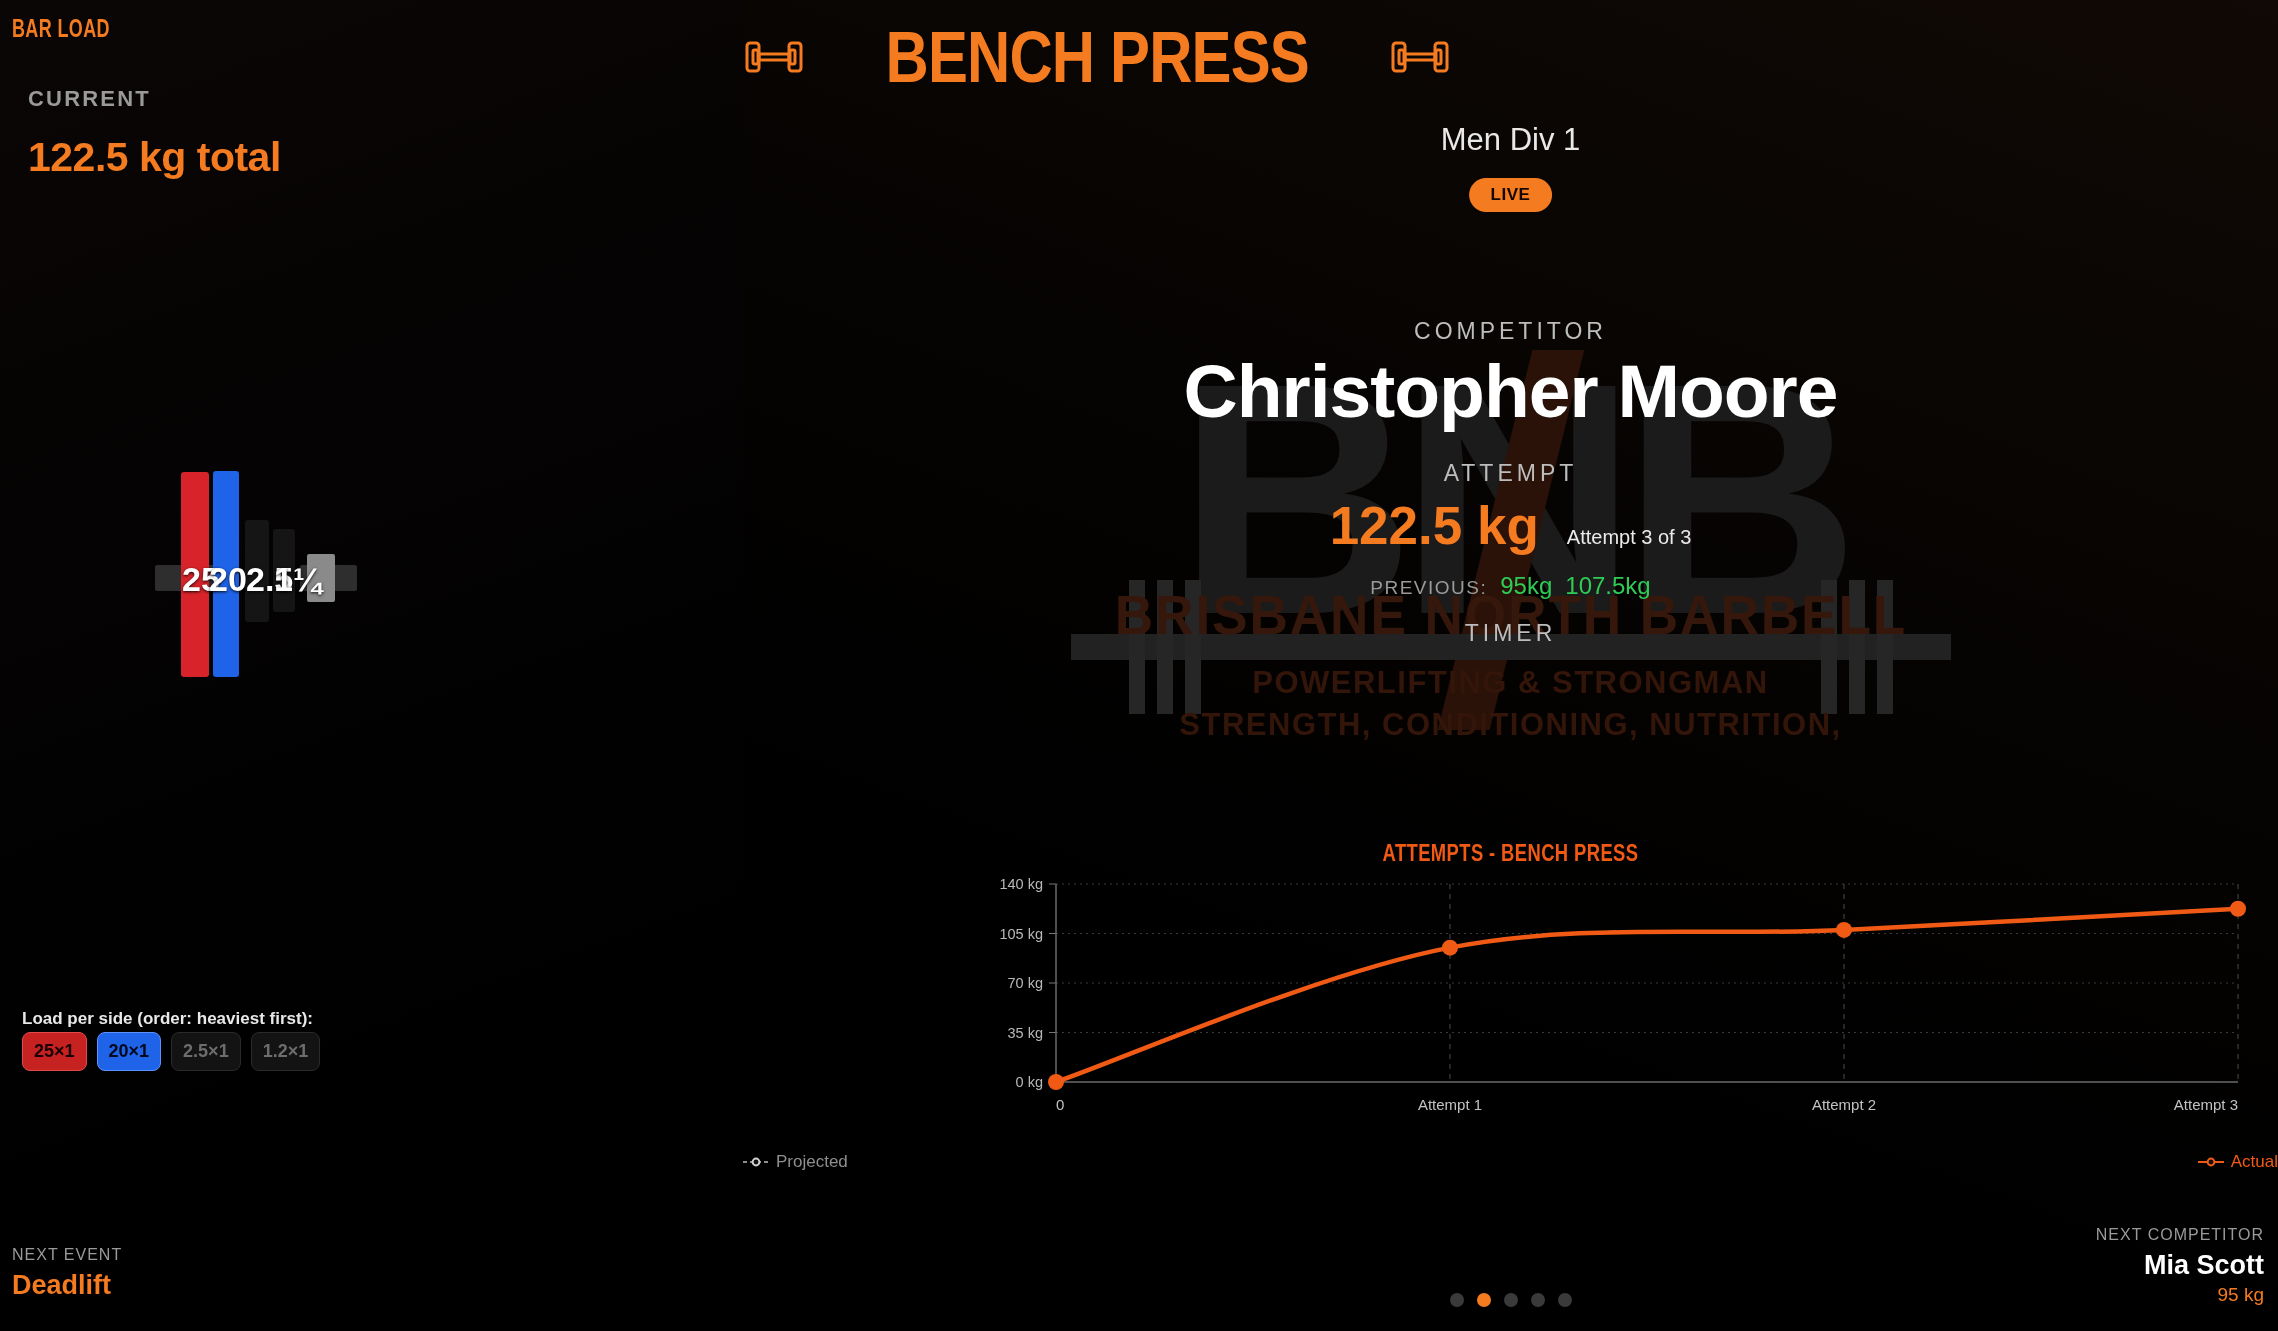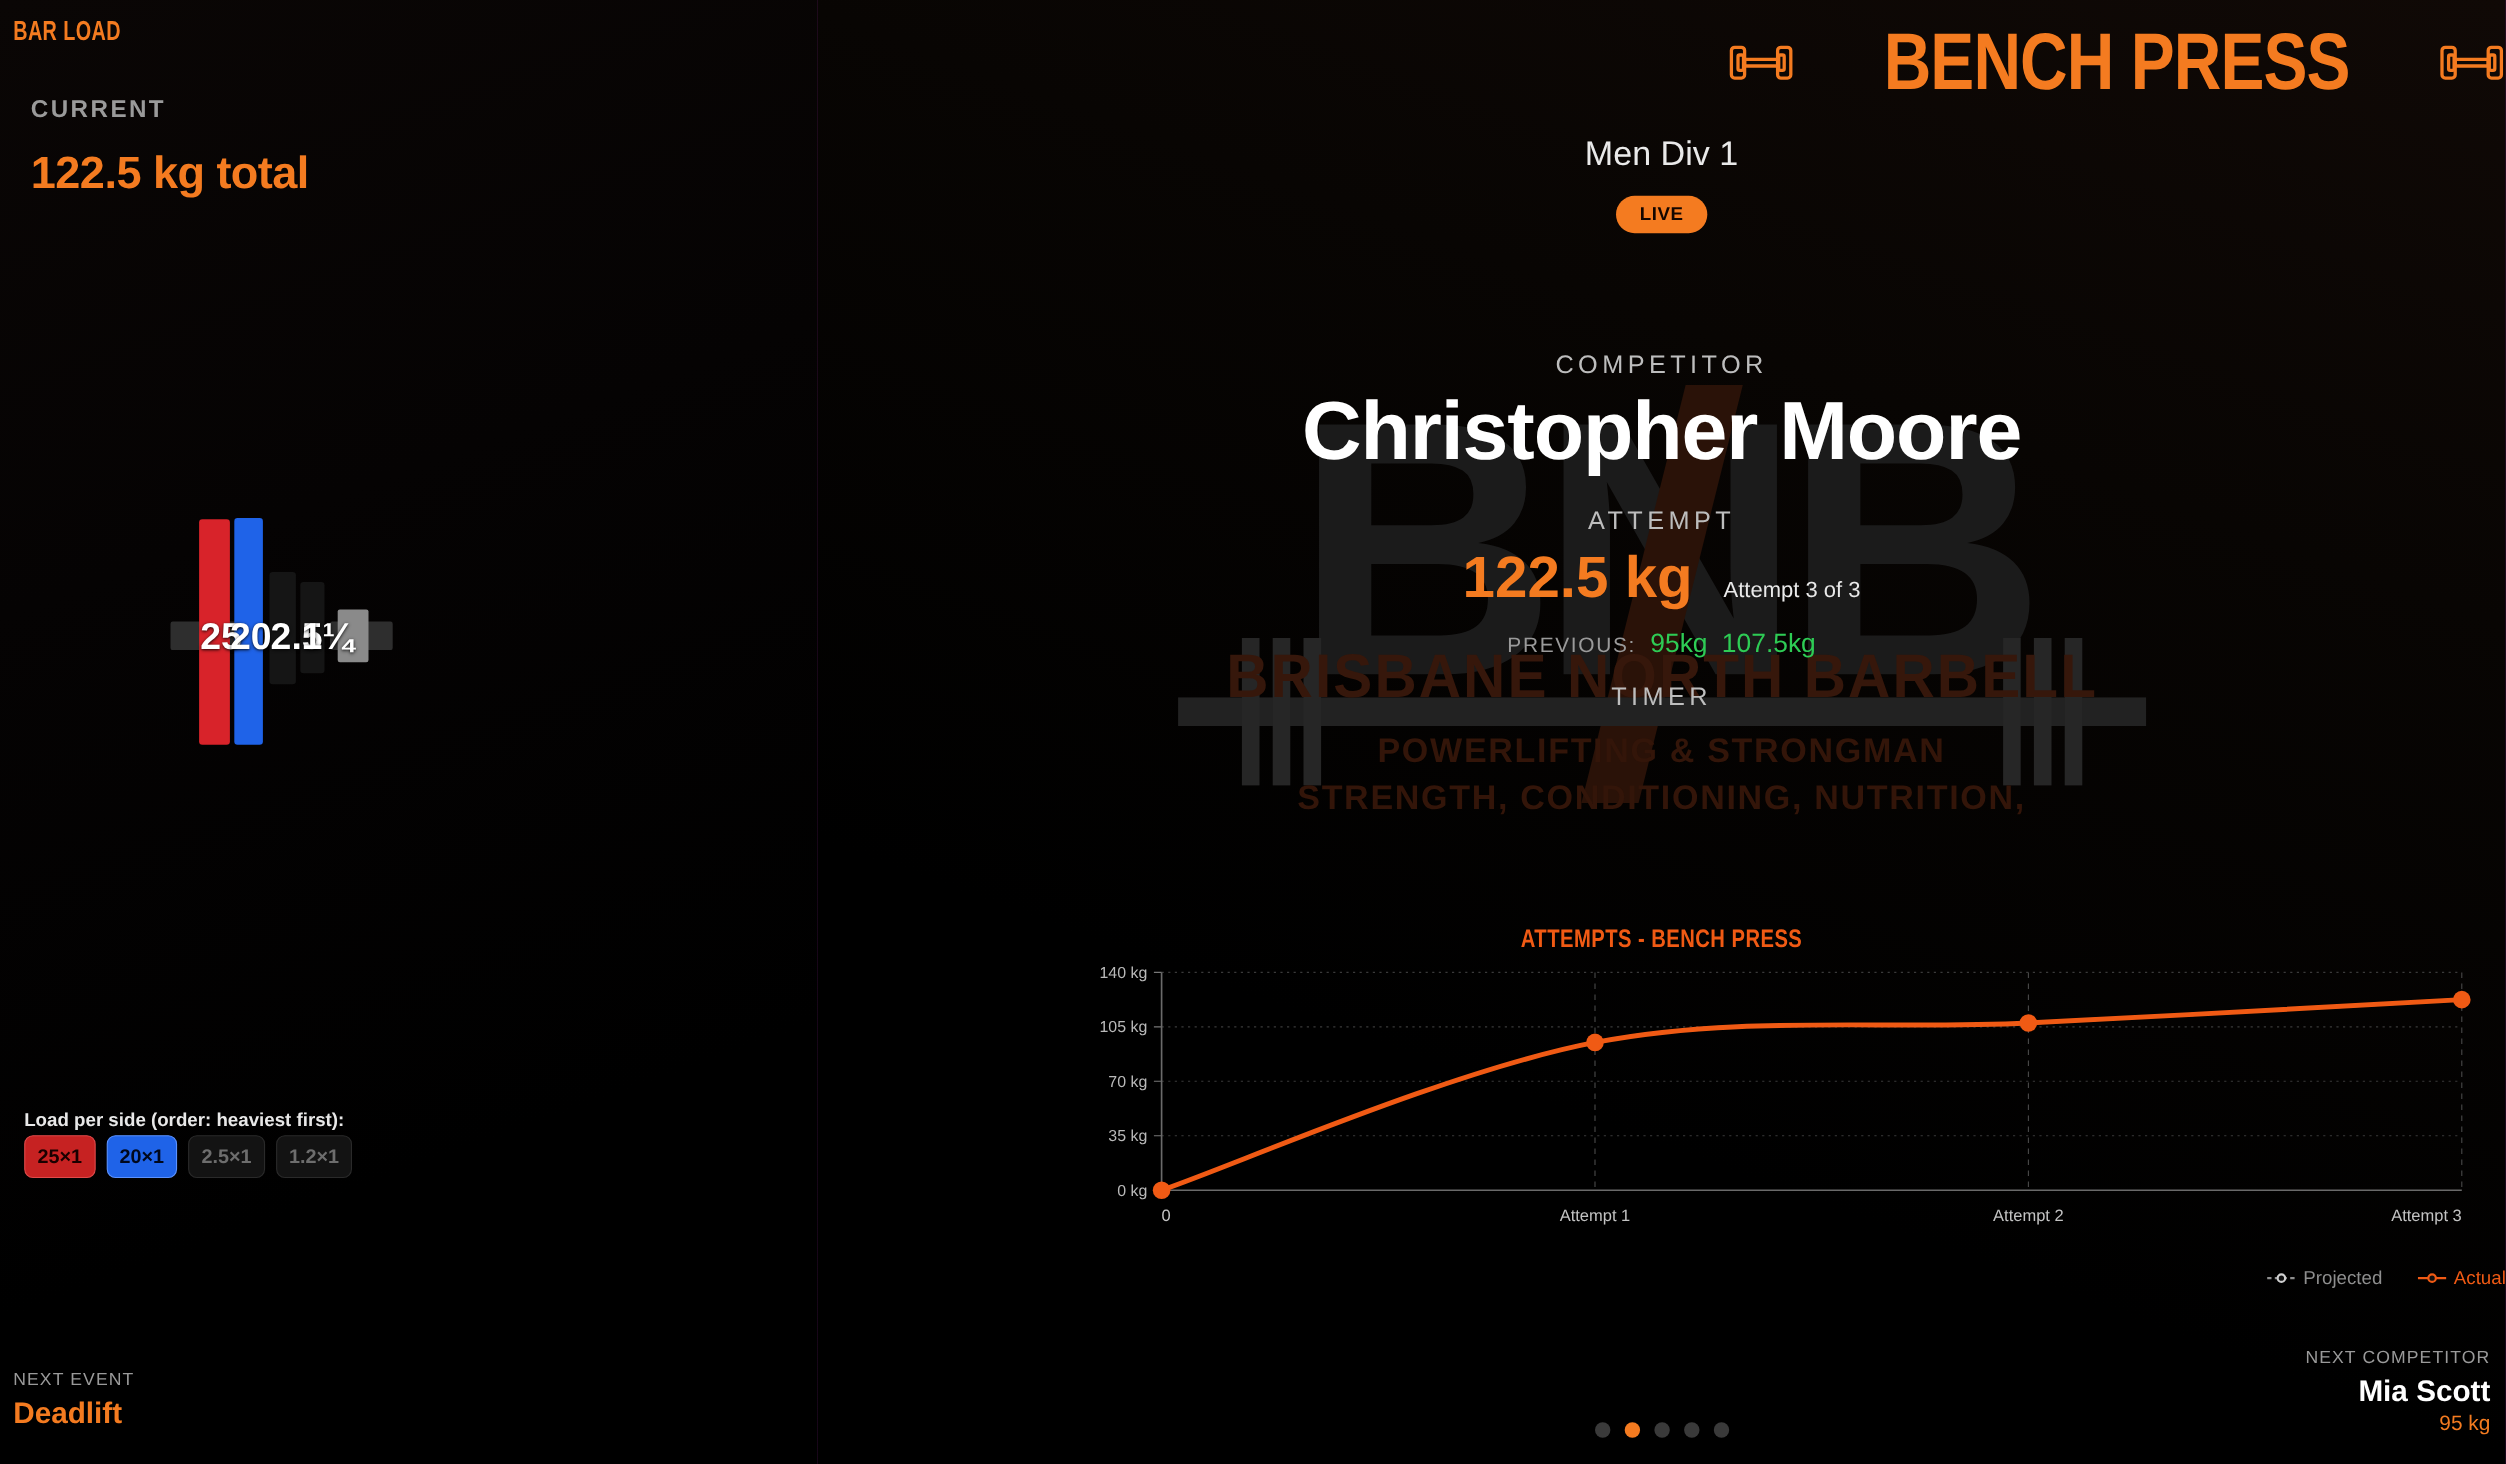--- a/index.html
+++ b/index.html
@@ -68,21 +68,21 @@
   }
 
   
   .main {
     position:absolute; left:743px; top:0; width:1535px; height:1331px;
     background:linear-gradient(200deg,#100906 0%, #080503 30%, #000 70%);
   }
 
   .title-row {
     position:absolute; left:0; top:20px; width:1535px;
-    display:flex; align-items:center; justify-content:flex-end; gap:34px;
+    display:flex; align-items:center; justify-content:flex-start; gap:34px;
   }
   .db-icon { width:62px; height:50px; flex:0 0 auto; }
   .event-title {
     font-size:73px; font-weight:700; color:#f47b20;
     letter-spacing:-1px; transform:scaleX(0.82); transform-origin:center;
     line-height:1;
   }
   .division {
     position:absolute; left:0; top:122px; width:1535px; text-align:center;
     font-size:31px; color:#e9e9e9; font-weight:400;
@@ -156,21 +156,21 @@
   
   .chart-title {
     position:absolute; left:0; top:840px; width:1535px; text-align:center;
     font-size:23px; font-weight:700; color:#f05a14;
     letter-spacing:0.5px; transform:scaleX(0.8);
   }
   .chart-wrap { position:absolute; left:195px; top:870px; width:1310px; height:280px; }
   .chart-svg { display:block; }
   .chart-legend {
     position:absolute; left:0; top:1152px; width:1535px;
-    display:flex; justify-content:flex-end; align-items:center; gap:32px;
+    display:flex; justify-content:space-between; align-items:center; gap:32px;
   }
   .lg-item { display:flex; align-items:center; gap:7px; font-size:17px; }
   .lg-item.projected { color:#8e8e8e; }
   .lg-item.actual { color:#f05a14; }
   .lg-mark { width:26px; height:10px; flex:0 0 auto; }
 
   .next-comp-label {
     position:absolute; right:14px; top:1226px;
     font-size:16px; color:#9a9a9a; letter-spacing:1px;
   }

